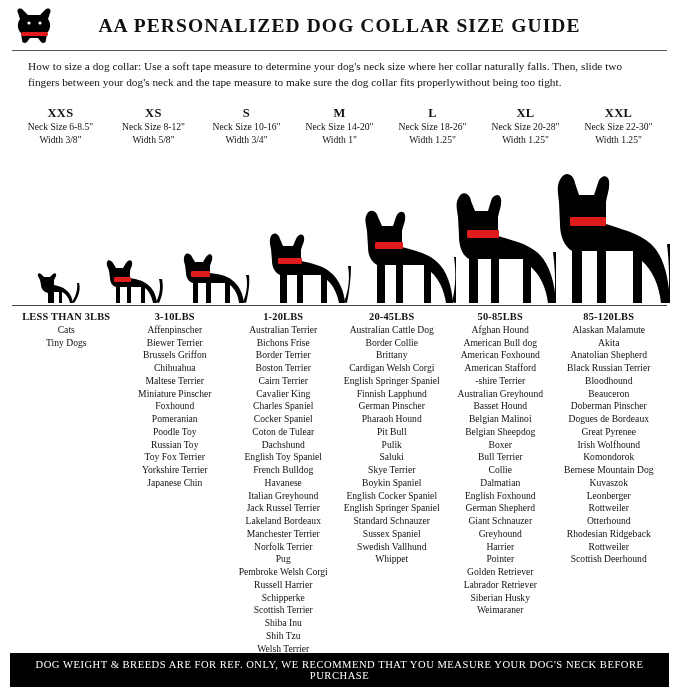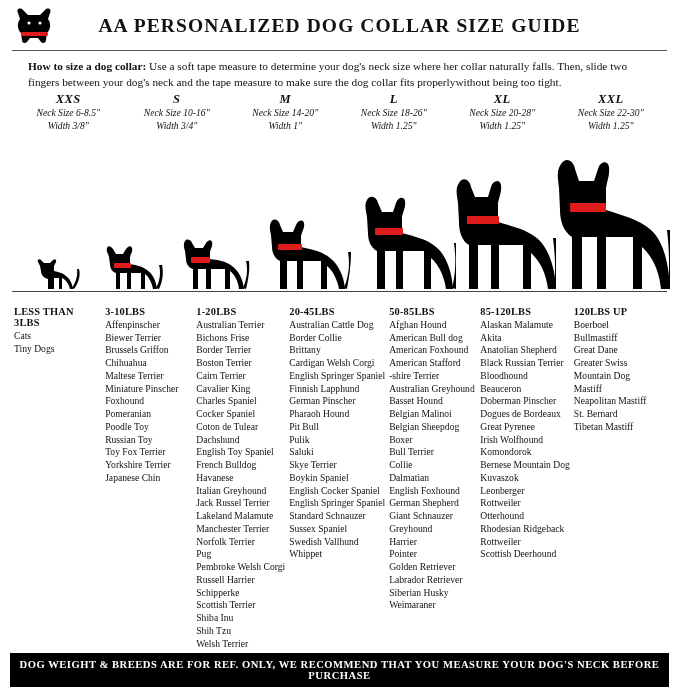--- a/index.html
+++ b/index.html
@@ -54,28 +54,27 @@
   }
 
   
   .howto {
     margin: 7px 18px 0 18px;
     font-size: 11.3px;
     line-height: 1.42;
     text-align: left;
     color: #111;
   }
-  .howto b { font-weight: bold; }
+  .howto b { font-weight: normal; }
 
   
   .sizes {
     display: flex;
-    margin-top: 2px;
+    margin-top: 16px;
     padding: 0 4px;
-    font-style: italic;
   }
   .size-col {
     flex: 1 1 0;
     text-align: center;
   }
   .size-name {
     font-size: 12.5px;
     font-weight: bold;
     letter-spacing: 0.4px;
   }
@@ -99,22 +98,23 @@
   }
   .dog {
     position: absolute;
     bottom: 1px;
   }
   .dog svg { display: block; }
 
   
   .lists {
     display: flex;
-    margin-top: 14px;
+    margin-top: 5px;
     padding: 0 4px;
+    text-align: center;
   }
   .list-col {
     flex: 1 1 0;
     padding-right: 4px;
   }
   .list-head {
     font-size: 10.4px;
     font-weight: bold;
     letter-spacing: 0.2px;
     margin-bottom: 2px;
@@ -129,21 +129,21 @@
   .footer {
     position: absolute;
     left: 10px;
     right: 10px;
     bottom: 6px;
     background: #000;
     color: #fff;
     text-align: center;
     font-size: 10.6px;
     letter-spacing: 0.5px;
-    font-weight: bold;
+    font-weight: normal;
     padding: 6px 0 6px 0;
   }
 </style>
 </head>
 <body>
 
 <div class="page">
 
   <div class="header">
     <div class="logo">
@@ -167,20 +167,25 @@
 
   <div class="howto">
     <b>How to size a dog collar:</b><span> Use a soft tape measure to determine your dog's neck size where her collar naturally falls. Then, slide two fingers between your dog's neck and the tape measure to make sure the dog collar fits properlywithout being too tight.</span>
   </div>
 
   <div class="sizes">
     <div class="size-col">
       <div class="size-name">XXS</div>
       <div class="size-neck">Neck Size 6-8.5"</div>
       <div class="size-width">Width 3/8"</div>
+    </div>
+    <div class="size-col">
+      <div class="size-name">XS</div>
+      <div class="size-neck">Neck Size 8-12"</div>
+      <div class="size-width">Width 5/8"</div>
     </div>
     <div class="size-col">
       <div class="size-name">S</div>
       <div class="size-neck">Neck Size 10-16"</div>
       <div class="size-width">Width 3/4"</div>
     </div>
     <div class="size-col">
       <div class="size-name">M</div>
       <div class="size-neck">Neck Size 14-20"</div>
       <div class="size-width">Width 1"</div>
@@ -339,21 +344,21 @@
       <div class="breed">Cavalier King</div>
       <div class="breed">Charles Spaniel</div>
       <div class="breed">Cocker Spaniel</div>
       <div class="breed">Coton de Tulear</div>
       <div class="breed">Dachshund</div>
       <div class="breed">English Toy Spaniel</div>
       <div class="breed">French Bulldog</div>
       <div class="breed">Havanese</div>
       <div class="breed">Italian Greyhound</div>
       <div class="breed">Jack Russel Terrier</div>
-      <div class="breed">Lakeland Malamute</div>
+      <div class="breed">Lakeland Bordeaux</div>
       <div class="breed">Manchester Terrier</div>
       <div class="breed">Norfolk Terrier</div>
       <div class="breed">Pug</div>
       <div class="breed">Pembroke Welsh Corgi</div>
       <div class="breed">Russell Harrier</div>
       <div class="breed">Schipperke</div>
       <div class="breed">Scottish Terrier</div>
       <div class="breed">Shiba Inu</div>
       <div class="breed">Shih Tzu</div>
       <div class="breed">Welsh Terrier</div>
@@ -425,30 +430,18 @@
       <div class="breed">Bernese Mountain Dog</div>
       <div class="breed">Kuvaszok</div>
       <div class="breed">Leonberger</div>
       <div class="breed">Rottweiler</div>
       <div class="breed">Otterhound</div>
       <div class="breed">Rhodesian Ridgeback</div>
       <div class="breed">Rottweiler</div>
       <div class="breed">Scottish Deerhound</div>
     </div>
 
-    <div class="list-col">
-      <div class="list-head">120LBS UP</div>
-      <div class="breed">Boerboel</div>
-      <div class="breed">Bullmastiff</div>
-      <div class="breed">Great Dane</div>
-      <div class="breed">Greater Swiss</div>
-      <div class="breed">Mountain Dog</div>
-      <div class="breed">Mastiff</div>
-      <div class="breed">Neapolitan Mastiff</div>
-      <div class="breed">St. Bernard</div>
-      <div class="breed">Tibetan Mastiff</div>
-    </div>
 
   </div>
 
   <div class="footer">DOG WEIGHT &amp; BREEDS ARE FOR REF. ONLY, WE RECOMMEND THAT YOU MEASURE YOUR DOG'S NECK BEFORE PURCHASE</div>
 
 </div>
 
 </body></html>

